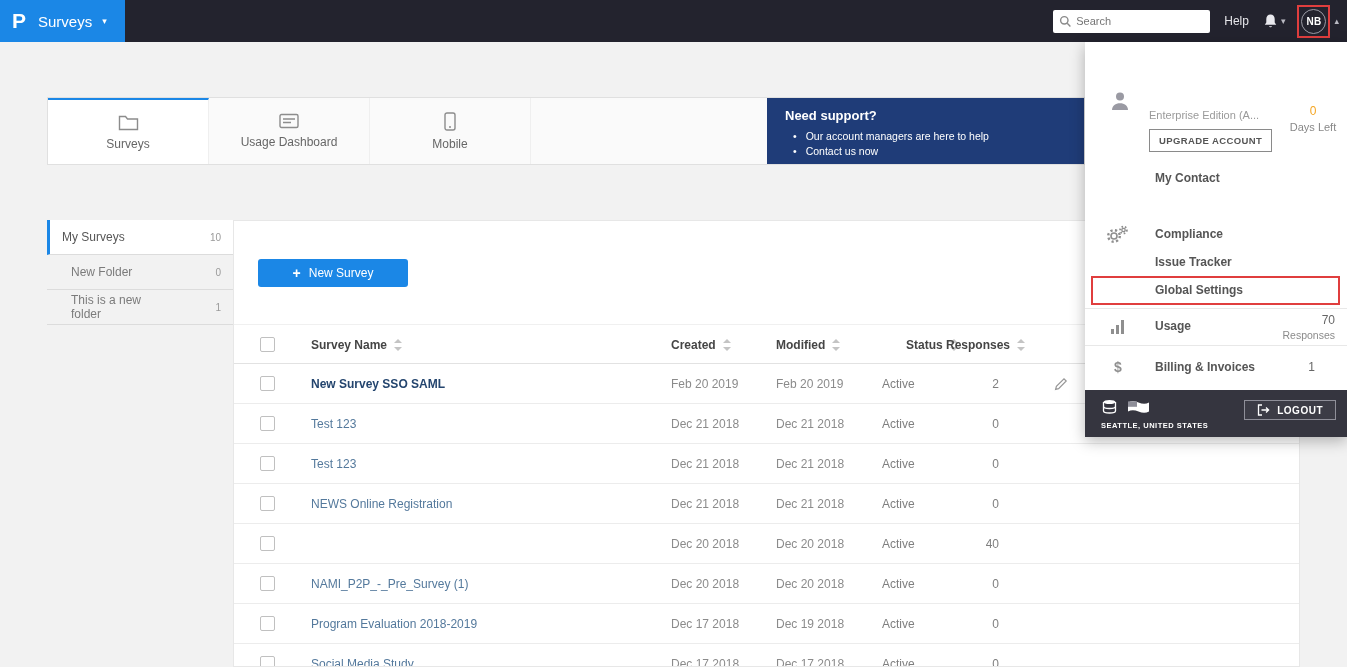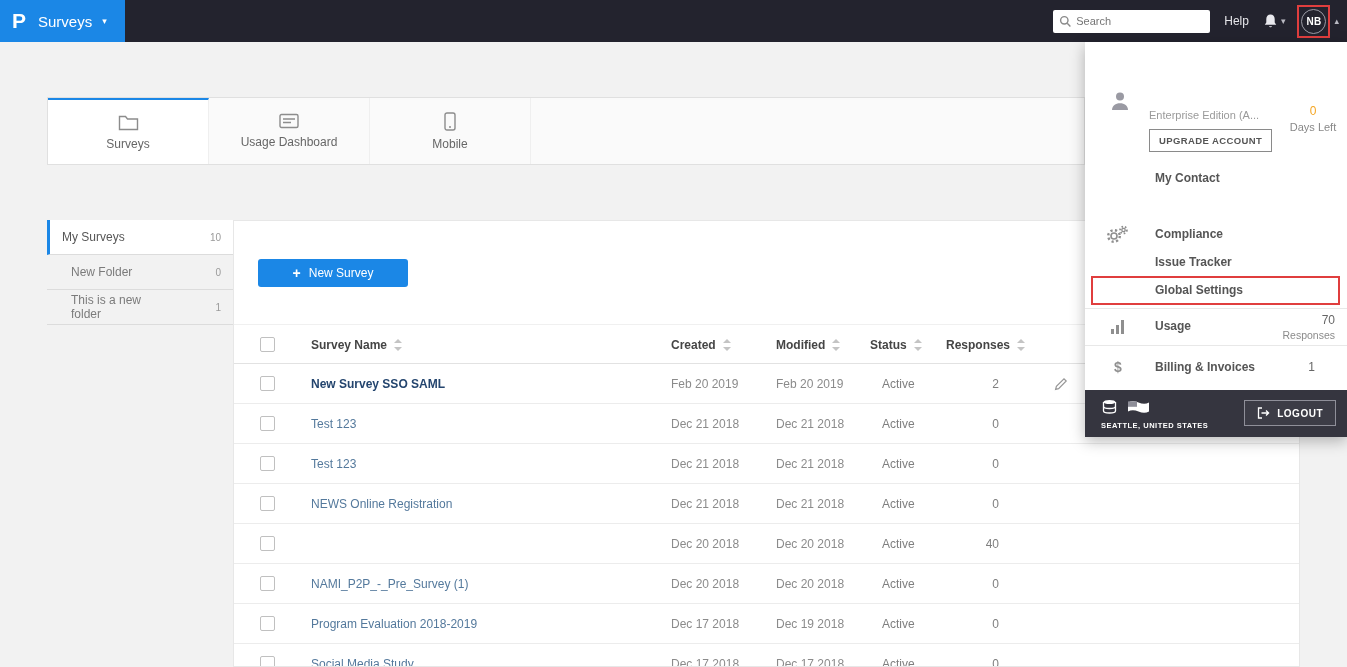--- a/index.html
+++ b/index.html
@@ -46,21 +46,21 @@
   
   .content-card{position:absolute;left:233px;top:220px;width:1067px;height:447px;background:#fff;border:1px solid #e7e7e7;overflow:hidden;}
   .new-survey{position:absolute;left:24px;top:38px;width:150px;height:28px;background:#1b87e6;color:#fff;border:none;border-radius:3px;font-size:12px;cursor:pointer;font-family:inherit;display:flex;align-items:center;justify-content:center;gap:8px;}
   .new-survey .plus{font-size:14px;font-weight:bold;}
 
   .thead{position:absolute;left:0;top:103px;width:100%;height:40px;border-top:1px solid #f0f0f0;border-bottom:1px solid #e2e2e2;}
   .th{position:absolute;top:0;height:40px;display:flex;align-items:center;font-size:12px;font-weight:bold;color:#454545;}
   .sort{display:inline-block;margin-left:7px;position:relative;width:8px;height:12px;cursor:pointer;}
   .sort::before{content:"";position:absolute;top:0;left:0;border-left:4px solid transparent;border-right:4px solid transparent;border-bottom:4px solid #c4c4c4;}
   .sort::after{content:"";position:absolute;bottom:0;left:0;border-left:4px solid transparent;border-right:4px solid transparent;border-top:4px solid #c4c4c4;}
-  .th-name{left:77px;} .th-created{left:437px;} .th-modified{left:542px;} .th-status{left:636px;} .th-resp{left:712px;}
+  .th-name{left:77px;} .th-created{left:437px;} .th-modified{left:542px;} .th-status{left:672px;} .th-resp{left:712px;}
 
   .rows{position:absolute;left:0;top:143px;width:100%;}
   .trow{position:relative;height:40px;border-bottom:1px solid #ececec;font-size:12px;}
   .cb{position:absolute;left:26px;top:12px;width:15px;height:15px;border:1px solid #c0c0c0;border-radius:2px;background:#fff;cursor:pointer;}
   .thead .cb{top:12px;}
   .cell{position:absolute;top:0;line-height:40px;}
   .c-name{left:77px;color:#54799c;cursor:pointer;}
   .trow.first .c-name{color:#24456e;font-weight:bold;}
   .c-created{left:437px;color:#8b8b8b;}
   .c-modified{left:542px;color:#8b8b8b;}
@@ -87,21 +87,21 @@
   .usage-num{font-size:12px;color:#666;}
   .usage-unit{font-size:10.5px;color:#8b8b8b;margin-top:2px;}
   .billing-row{position:absolute;left:0;top:303px;width:100%;height:45px;cursor:pointer;}
   .dollar-icon{position:absolute;left:29px;top:0;line-height:45px;font-size:14px;font-weight:bold;color:#8f8f8f;}
   .billing-label{position:absolute;left:70px;top:0;line-height:45px;font-size:12px;font-weight:bold;color:#555;}
   .billing-num{position:absolute;right:32px;top:0;line-height:45px;font-size:12px;color:#666;}
   .menu-footer{position:absolute;left:0;top:348px;width:100%;height:47px;background:#35353f;}
   .db-icon{position:absolute;left:16px;top:9px;line-height:0;}
   .flag-icon{position:absolute;left:42px;top:10px;line-height:0;}
   .location{position:absolute;left:16px;top:31px;font-size:7.5px;font-weight:bold;color:#fff;letter-spacing:.5px;}
-  .logout-btn{position:absolute;right:11px;top:10px;height:26px;padding:0 12px;background:#3c3c46;border:1px solid #8f8f99;color:#fff;font-size:10px;font-weight:bold;letter-spacing:.5px;display:flex;align-items:center;gap:7px;cursor:pointer;font-family:inherit;}
+  .logout-btn{position:absolute;right:11px;top:10px;height:20px;padding:0 12px;background:#3c3c46;border:1px solid #8f8f99;color:#fff;font-size:10px;font-weight:bold;letter-spacing:.5px;display:flex;align-items:center;gap:7px;cursor:pointer;font-family:inherit;}
 
   
   .hl-global{position:absolute;left:1091px;top:276px;width:249px;height:29px;border:2px solid #e03e3e;z-index:10;pointer-events:none;}
 </style>
 </head>
 <body>
 
 <div class="screen">
 
   <header class="topbar">
@@ -156,20 +156,25 @@
     <div class="tab">
       <span class="tab-icon">
         <svg width="12" height="19" viewBox="0 0 12 19">
             <rect x="1" y="1" width="10" height="17" rx="2" fill="none" stroke="#8c8c8c" stroke-width="1.4"></rect>
             <circle cx="6" cy="15" r="1" fill="#8c8c8c"></circle>
           </svg>
       </span>
       <span class="tab-label">Mobile</span>
     </div>
     <div class="tabs-fill"></div>
+    <div class="support">
+      <div class="sup-title">Need support?</div>
+      <div class="sup-li">Our account managers are here to help</div>
+      <div class="sup-li">Contact us now</div>
+    </div>
   </div>
 
   <aside class="sidebar">
     <div class="side-item active">
       <span class="side-label">My Surveys</span>
       <span class="side-count">10</span>
     </div>
     <div class="side-item">
       <span class="side-label">New Folder</span>
       <span class="side-count">0</span>

